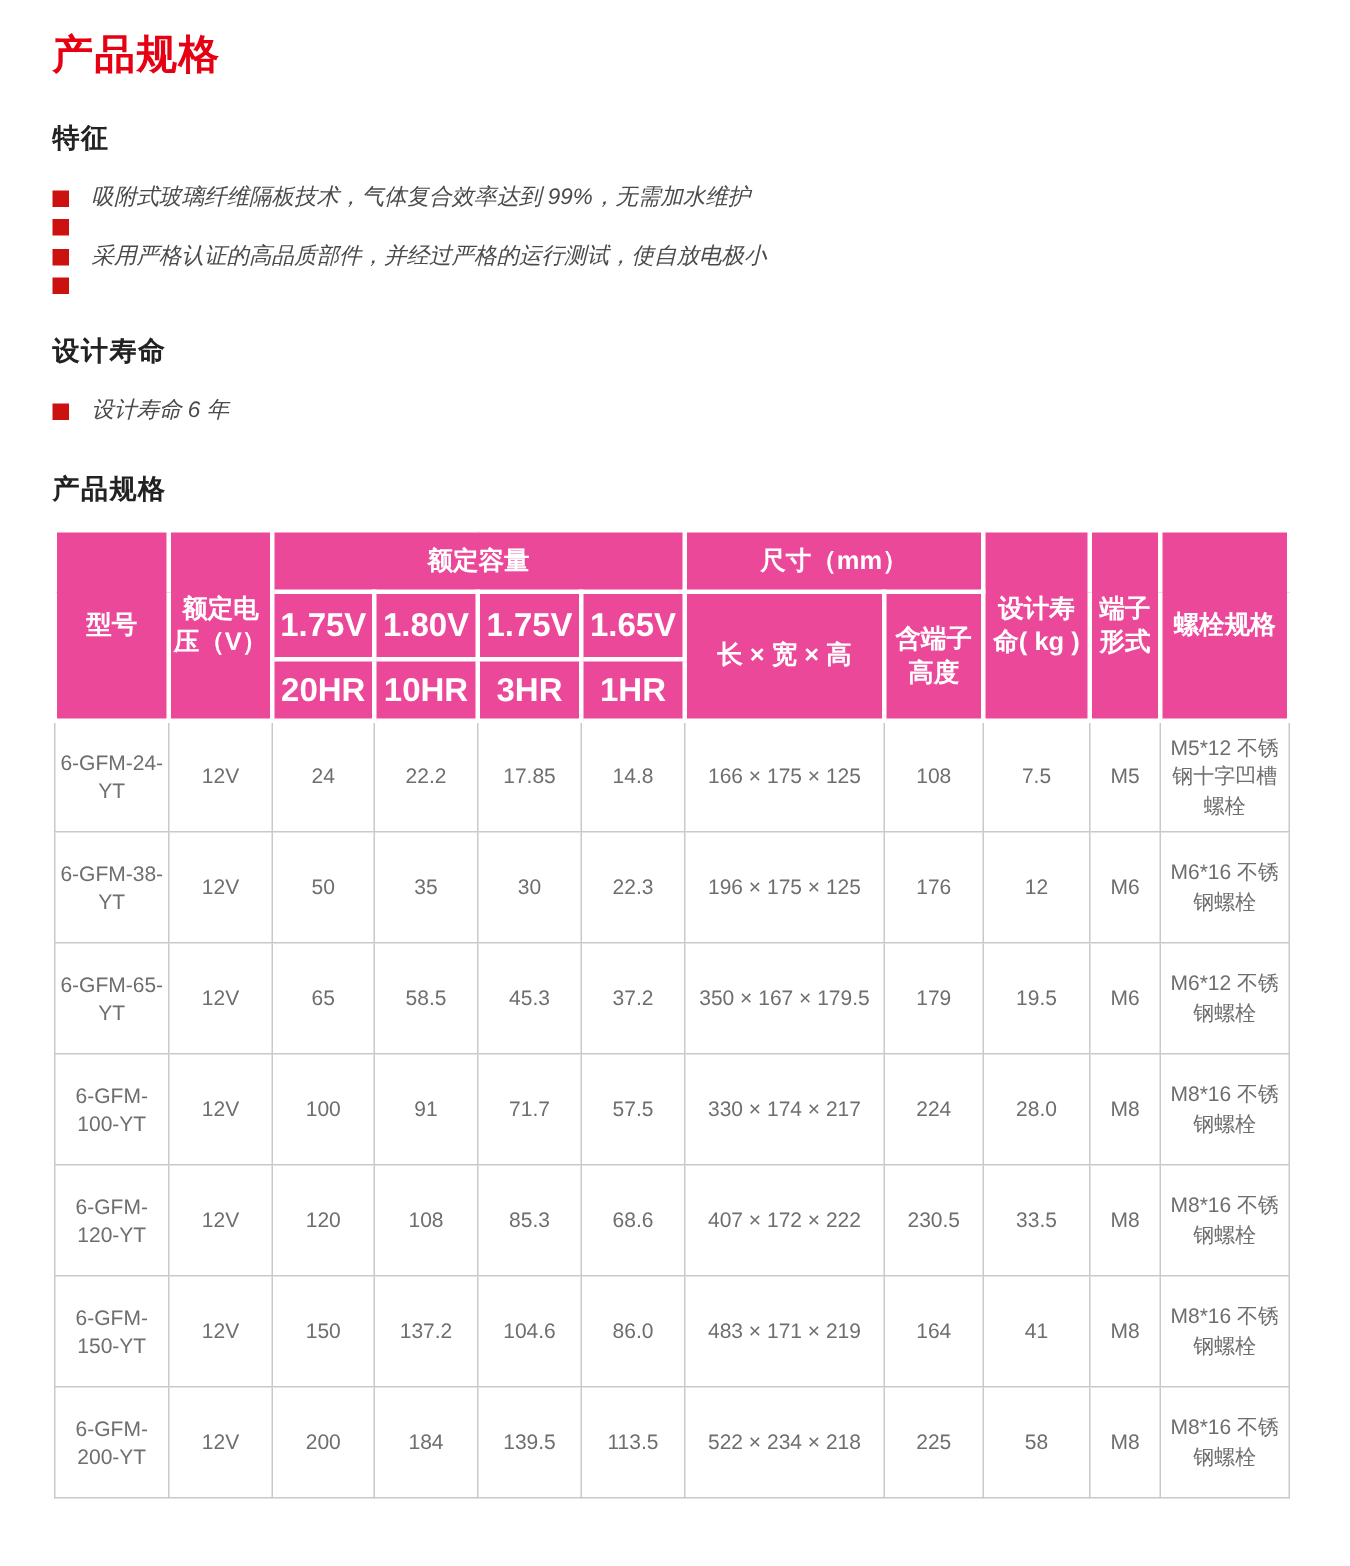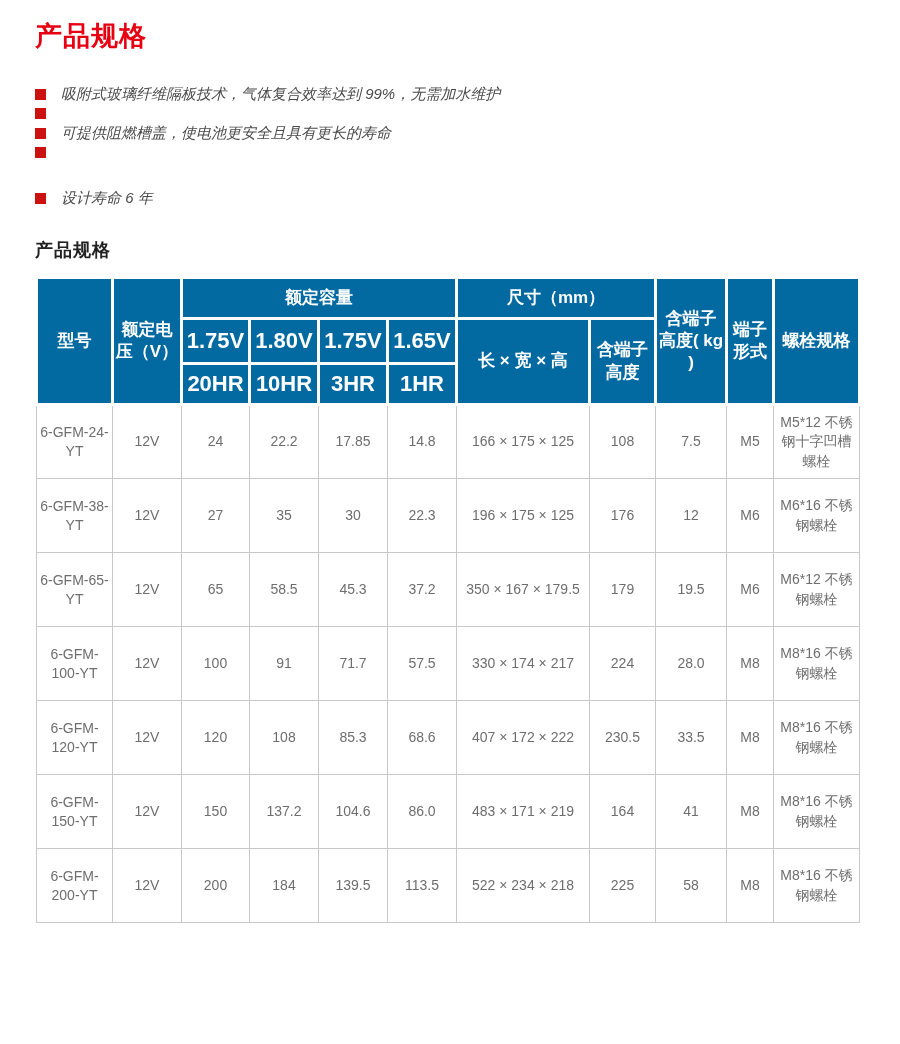--- a/index.html
+++ b/index.html
@@ -27,21 +27,21 @@
   .sq {
     flex: 0 0 auto; width: 11px; height: 11px;
     background: #cc1111; margin-right: 15px;
   }
 
   table.spec {
     width: 823px; table-layout: fixed; border-collapse: collapse;
     margin-top: 2px;
   }
   table.spec th {
-    background: #0369a1; color: #ffffff; font-weight: bold;
+    background: #ec4899; color: #ffffff; font-weight: bold;
     border: 3px solid #ffffff; text-align: center; vertical-align: middle;
     font-size: 17px; line-height: 1.3; padding: 2px 1px;
   }
   table.spec thead tr:nth-child(1) { height: 41px; }
   table.spec thead tr:nth-child(2) { height: 45px; }
   table.spec thead tr:nth-child(3) { height: 41px; }
   table.spec th.big { font-size: 22px; }
   table.spec td {
     border: 1px solid #c9c9c9; color: #6e6e6e; background: #ffffff;
     text-align: center; vertical-align: middle;
@@ -50,37 +50,39 @@
   table.spec tbody td:nth-child(7) { white-space: nowrap; }
   table.spec tbody td:nth-child(1) { line-height: 1.35; }
 </style>
 </head>
 <body>
 
 <div class="page">
 
   <h1 class="main-title">产品规格</h1>
 
+  <h2 class="section-heading">特征</h2>
   <ul class="bullet-list">
     <li>
         <span class="sq"></span>
         <span>吸附式玻璃纤维隔板技术，气体复合效率达到 99%，无需加水维护</span>
       </li>
     <li>
         <span class="sq"></span>
       </li>
     <li>
         <span class="sq"></span>
-        <span>可提供阻燃槽盖，使电池更安全且具有更长的寿命</span>
+        <span>采用严格认证的高品质部件，并经过严格的运行测试，使自放电极小</span>
       </li>
     <li>
         <span class="sq"></span>
       </li>
   </ul>
 
+  <h2 class="section-heading">设计寿命</h2>
   <ul class="bullet-list">
     <li>
         <span class="sq"></span>
         <span>设计寿命 6 年</span>
       </li>
   </ul>
 
   <h2 class="section-heading">产品规格</h2>
 
   <table class="spec">
@@ -96,21 +98,21 @@
       <col style="width:71px">
         <col style="width:47px">
         <col style="width:86px">
     </colgroup>
     <thead>
       <tr>
         <th rowspan="3">型号</th>
         <th rowspan="3">额定电压（V）</th>
         <th colspan="4">额定容量</th>
         <th colspan="2">尺寸（mm）</th>
-        <th rowspan="3">含端子高度( kg )</th>
+        <th rowspan="3">设计寿命( kg )</th>
         <th rowspan="3">端子形式</th>
         <th rowspan="3">螺栓规格</th>
       </tr>
       <tr>
         <th class="big">1.75V</th>
         <th class="big">1.80V</th>
         <th class="big">1.75V</th>
         <th class="big">1.65V</th>
         <th rowspan="2">长 × 宽 × 高</th>
         <th rowspan="2">含端子高度</th>
@@ -132,21 +134,21 @@
         <td>14.8</td>
         <td>166 × 175 × 125</td>
         <td>108</td>
         <td>7.5</td>
         <td>M5</td>
         <td>M5*12 不锈钢十字凹槽螺栓</td>
       </tr>
       <tr>
         <td>6-GFM-38-YT</td>
         <td>12V</td>
-        <td>27</td>
+        <td>50</td>
         <td>35</td>
         <td>30</td>
         <td>22.3</td>
         <td>196 × 175 × 125</td>
         <td>176</td>
         <td>12</td>
         <td>M6</td>
         <td>M6*16 不锈钢螺栓</td>
       </tr>
       <tr>

